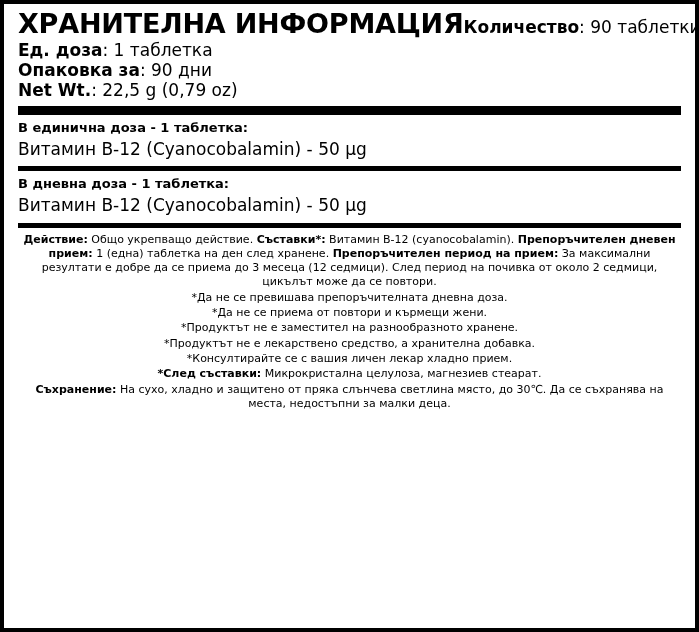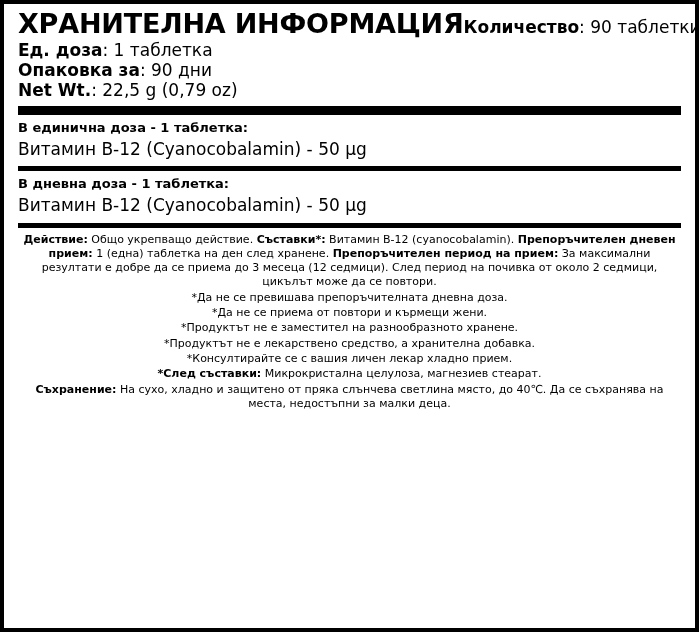--- a/index.html
+++ b/index.html
@@ -135,16 +135,16 @@
     <div class="para"><b>Действие:</b><span> Общо укрепващо действие. </span><b>Съставки*:</b><span> Витамин B-12 (cyanocobalamin). </span><b>Препоръчителен дневен прием:</b><span> 1 (една) таблетка на ден след хранене. </span><b>Препоръчителен период на прием:</b><span> За максимални резултати е добре да се приема до 3 месеца (12 седмици). След период на почивка от около 2 седмици, цикълът може да се повтори.</span></div>
 
     <div class="note">*Да не се превишава препоръчителната дневна доза.</div>
     <div class="note">*Да не се приема от повтори и кърмещи жени.</div>
     <div class="note">*Продуктът не е заместител на разнообразното хранене.</div>
     <div class="note">*Продуктът не е лекарствено средство, а хранителна добавка.</div>
     <div class="note">*Консултирайте се с вашия личен лекар хладно прием.</div>
 
     <div class="para note"><b>*След съставки:</b><span> Микрокристална целулоза, магнезиев стеарат.</span></div>
 
-    <div class="para note"><b>Съхранение:</b><span> На сухо, хладно и защитено от пряка слънчева светлина място, до 40℃. Да се съхранява на места, недостъпни за малки деца.</span></div>
+    <div class="para note"><b>Съхранение:</b><span> На сухо, хладно и защитено от пряка слънчева светлина място, до 30℃. Да се съхранява на места, недостъпни за малки деца.</span></div>
   </div>
 
 </div>
 
 </body></html>

